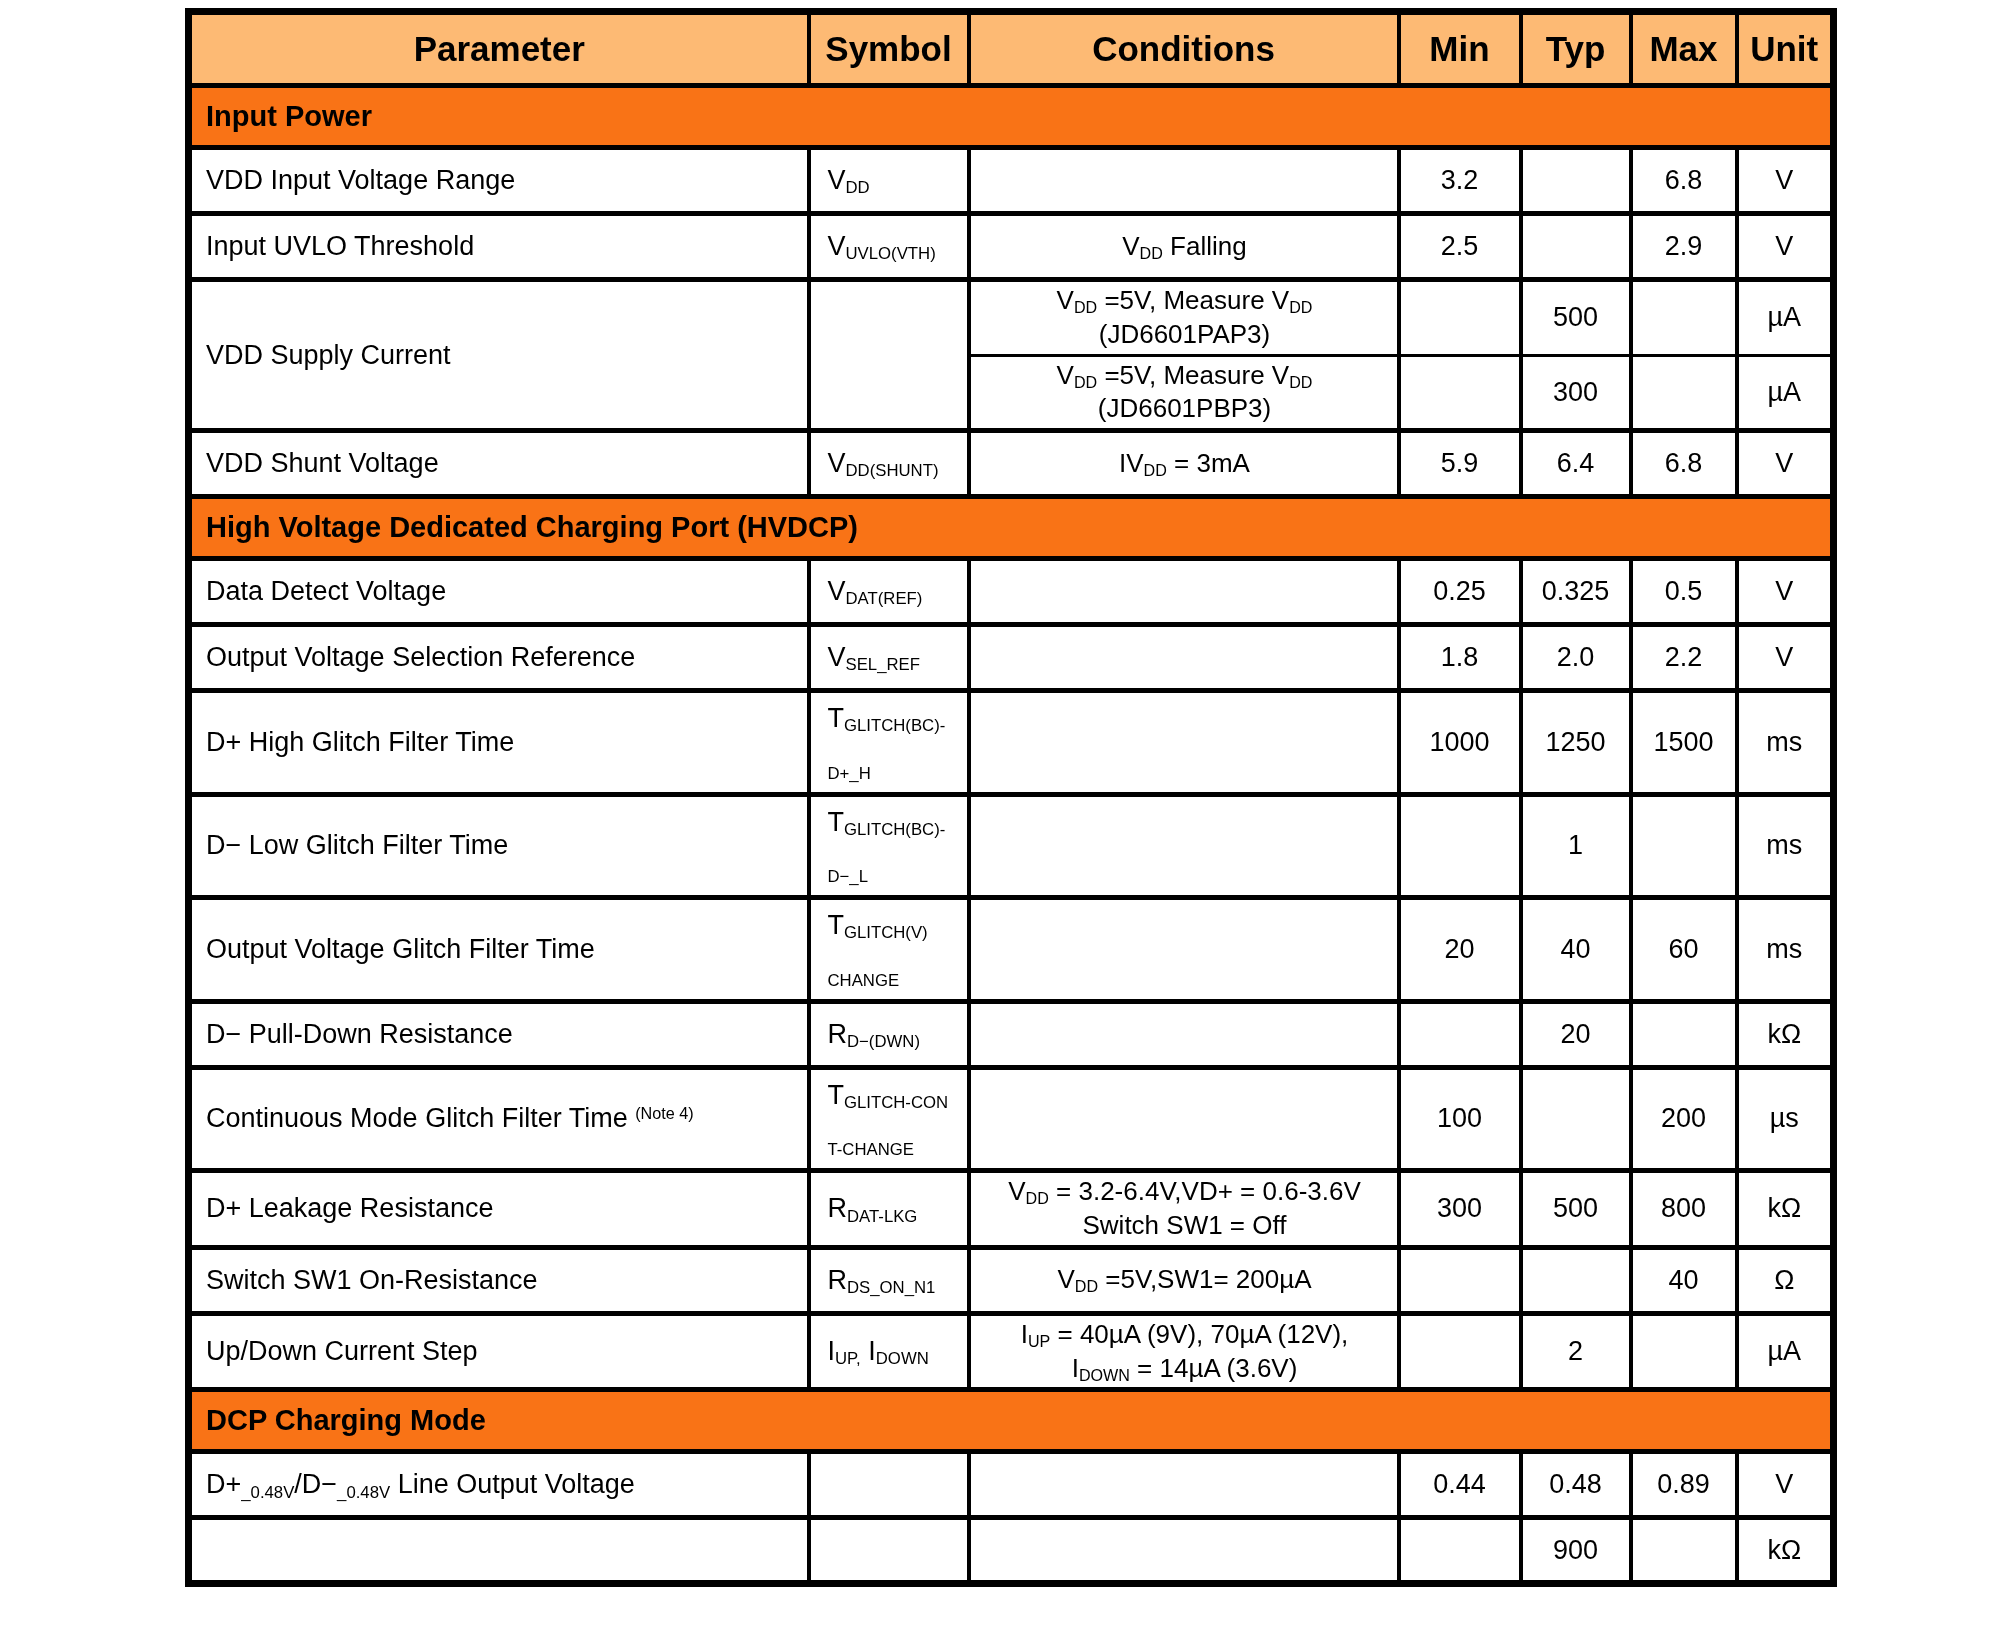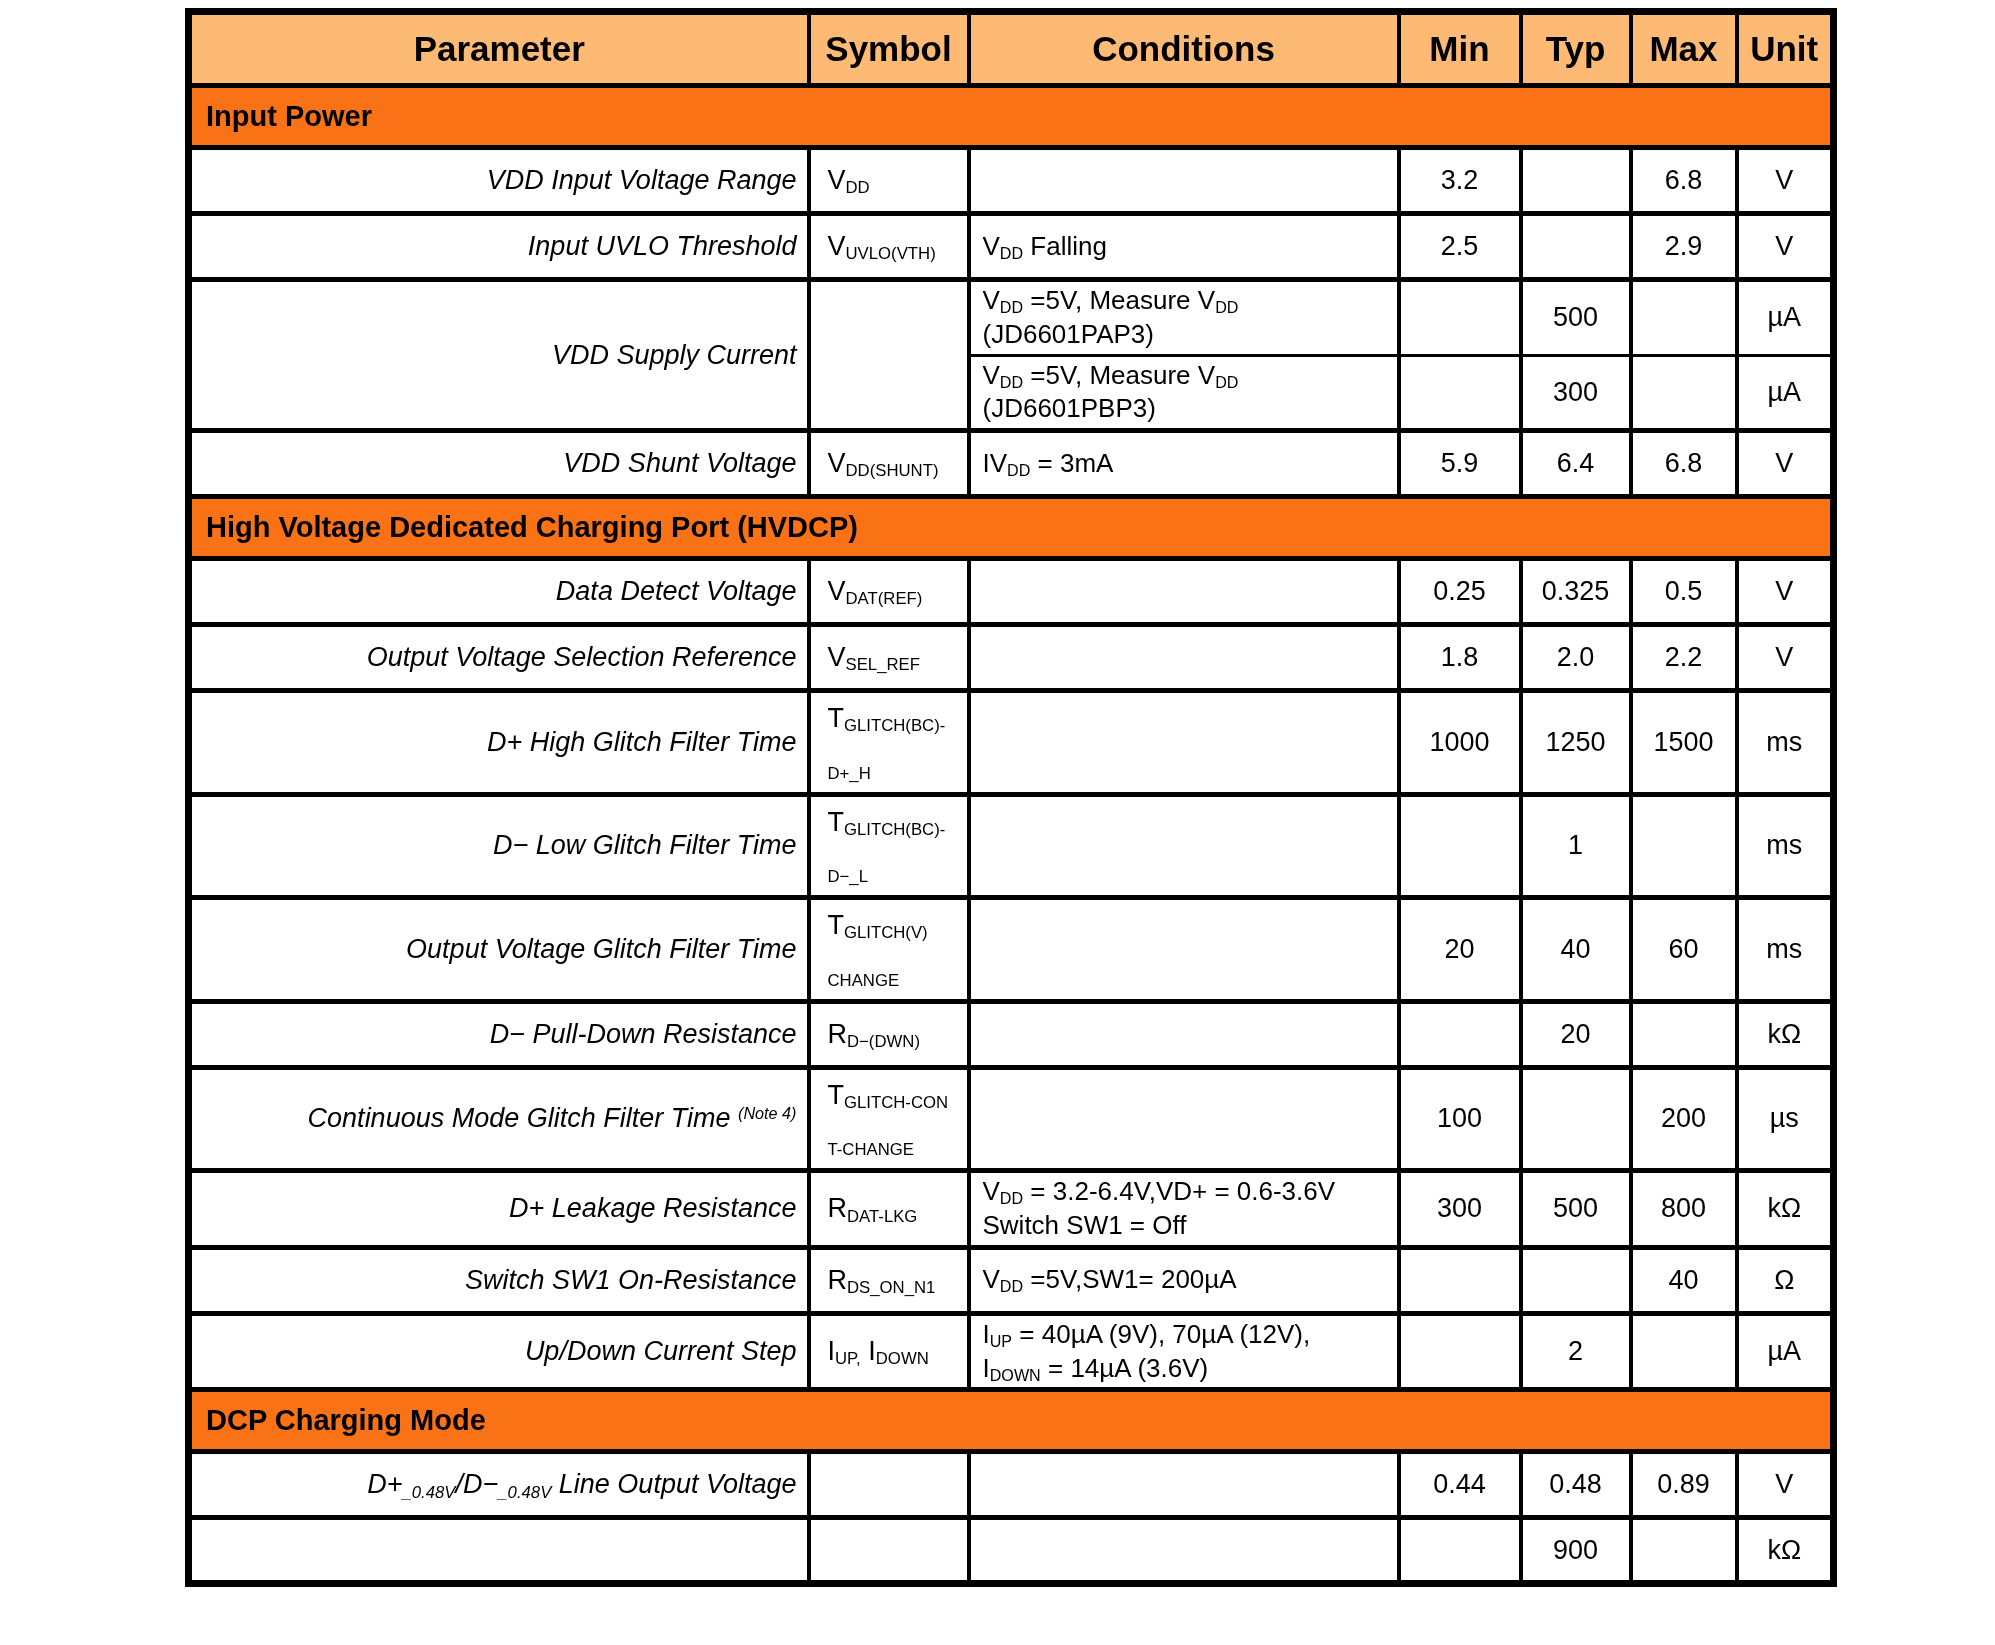--- a/index.html
+++ b/index.html
@@ -28,23 +28,23 @@
     vertical-align:middle;
   }
   thead th {
     background:#fdba74; font-size:35px; font-weight:bold;
     text-align:center; height:74px;
   }
   tr.section td {
     font-size:29px; font-weight:bold; text-align:left;
     height:62px; padding-left:14px; background:#f97316;
   }
-  td.param { font-size:27px; text-align:right; padding-left:14px;font-style:italic; }
+  td.param { font-size:27px; text-align:left; padding-left:14px; }
   td.sym   { font-size:27px; text-align:left; padding-left:17px; line-height:1.75; }
-  td.cond  { font-size:26px; text-align:left; padding-left:12px; line-height:1.3; }
+  td.cond  { font-size:26px; text-align:center; padding-left:12px; line-height:1.3; }
   td.val   { font-size:27px; text-align:center; }
   tr.r-normal td { height:66px; }
   tr.r-tall td { height:74px; }
   tr.sub-a td.split, tr.sub-b td.split { height:62px; }
   tr.sub-a td.split { border-bottom-width:3px; }
   tr.sub-b td.split { border-top-width:3px; }
   sub {
     font-size:0.62em; vertical-align:baseline;
     position:relative; top:0.25em; line-height:1;
   }

